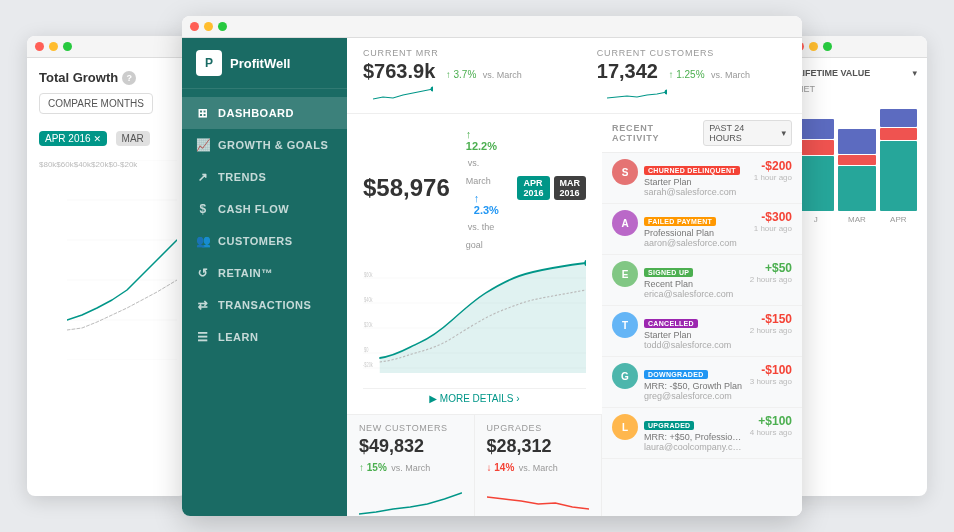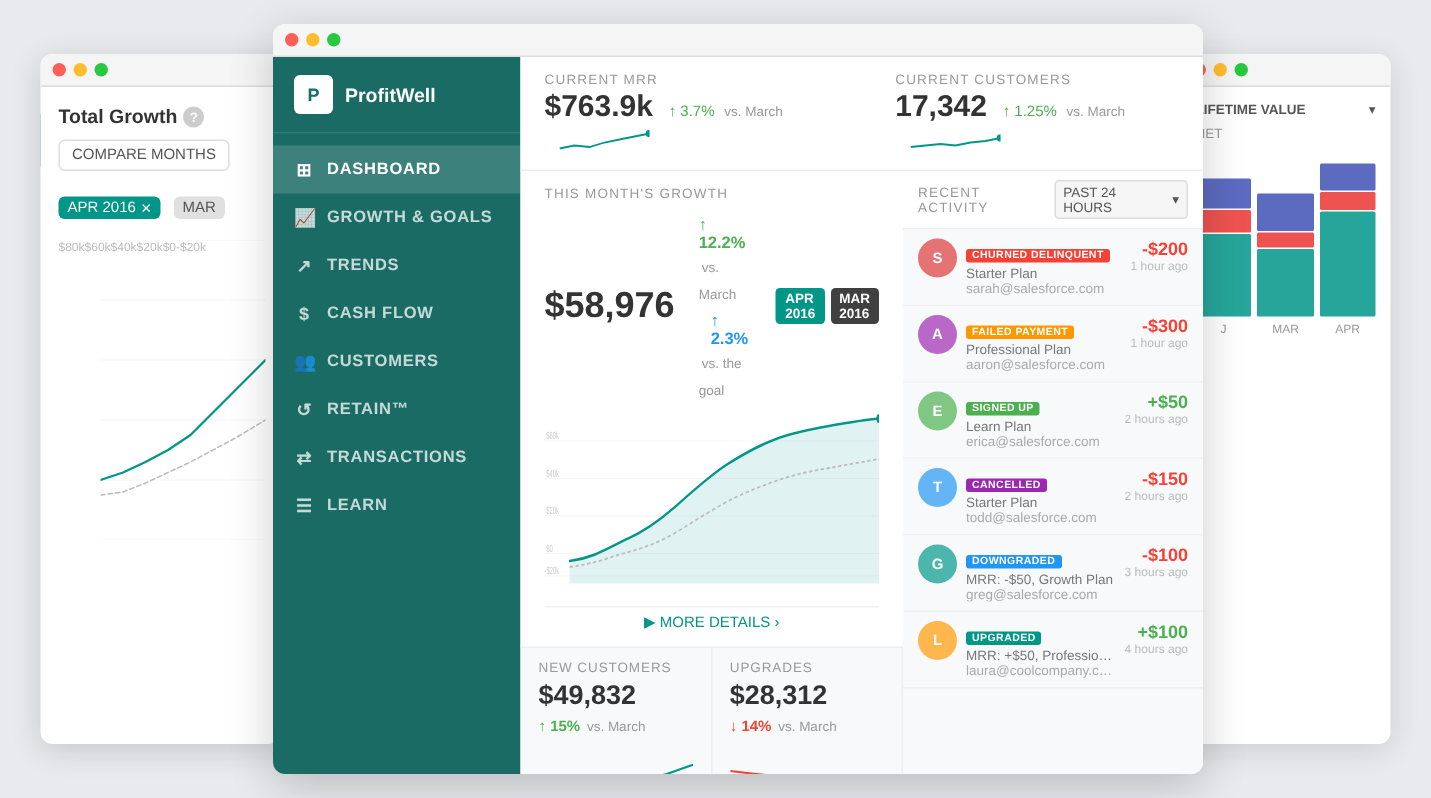--- a/index.html
+++ b/index.html
@@ -386,21 +386,21 @@
       justify-content: space-between;
       padding: 6px 10px;
       border-bottom: 1px solid #eee;
       background: #fff;
     }
     .right-panel-title {
       font-size: 9px;
       text-transform: uppercase;
       color: #999;
       letter-spacing: 0.8px;
-      font-weight: 400;
+      font-weight: 700;
     }
     .time-filter {
       display: flex;
       align-items: center;
       gap: 3px;
       background: #f5f5f5;
       border: 1px solid #ddd;
       border-radius: 3px;
       padding: 2px 5px;
       font-size: 9px;
@@ -724,21 +724,20 @@
               </svg>
             </div>
           </div>
         </div>
 
         <div style="display:flex; flex:1; overflow:hidden;">
 
           <div style="flex:1; display:flex; flex-direction:column; overflow:hidden;">
 
             <div class="growth-section">
-              <div class="section-title">This Month's Growth</div>
               <div class="growth-header">
                 <span class="growth-value">$58,976</span>
                 <div>
                   <span class="growth-badge green">
                     <span>↑ 12.2%</span>
                   </span>
                   <span style="font-size:9px; color:#999; margin-left:2px;">vs. March</span>
                   <span class="growth-badge blue" style="margin-left:8px;">
                     <span>↑ 2.3%</span>
                   </span>
@@ -852,21 +851,21 @@
       <div class="activity-amount amount-neg">-$300</div>
       <div class="activity-time">1 hour ago</div>
     </div>
   </div>
                 <div class="activity-item">
     <div class="activity-avatar" style="background:#81c784">E</div>
     <div class="activity-info">
       <div>
         <span class="activity-badge badge-signed">SIGNED UP</span>
       </div>
-      <div class="activity-plan">Learn Plan</div>
+      <div class="activity-plan">Recent Plan</div>
       <div class="activity-email">erica@salesforce.com</div>
     </div>
     <div class="activity-right">
       <div class="activity-amount amount-pos">+$50</div>
       <div class="activity-time">2 hours ago</div>
     </div>
   </div>
                 <div class="activity-item">
     <div class="activity-avatar" style="background:#64b5f6">T</div>
     <div class="activity-info">

